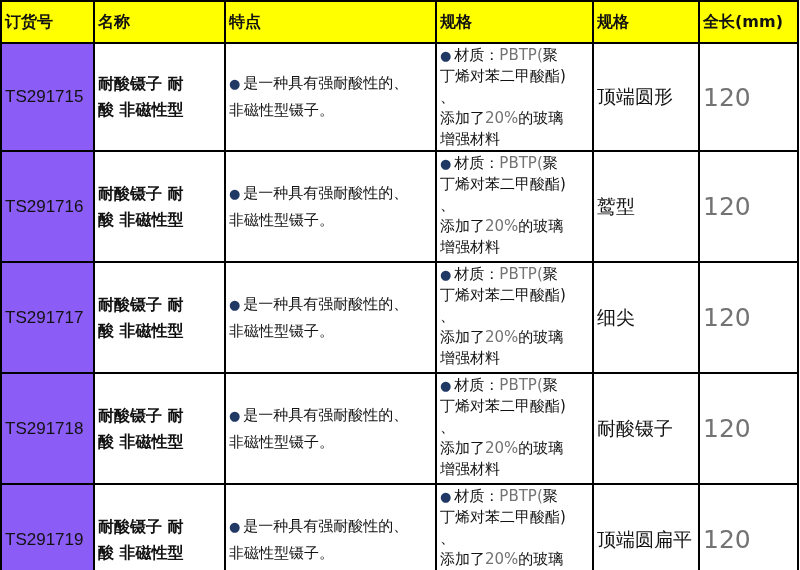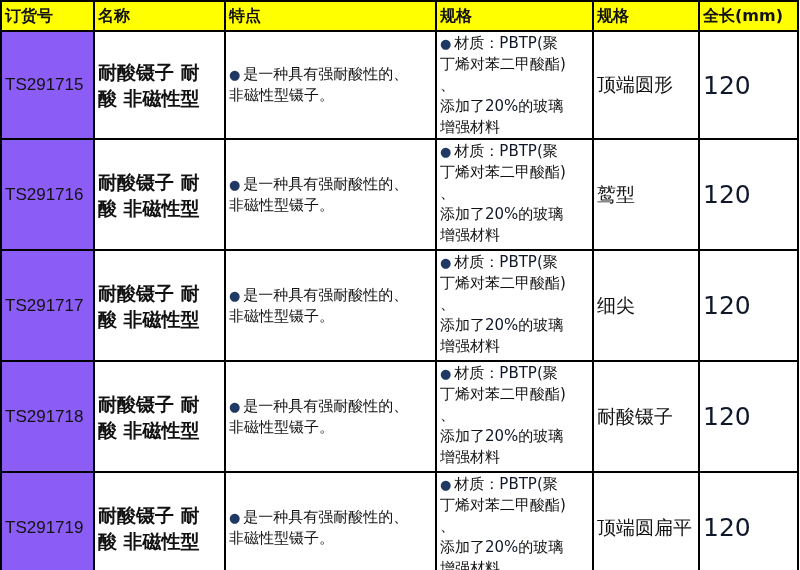--- a/index.html
+++ b/index.html
@@ -12,48 +12,48 @@
     border-collapse:collapse;table-layout:fixed;
     width:797px;margin:0;
   }
   th,td{
     border:2px solid #000;
     padding:0 3px;
     overflow:hidden;
     vertical-align:middle;
     text-align:left;
   }
-  tr.hdr{height:30px;}
+  tr.hdr{height:42px;}
   tr.r1{height:104px;}
   tr.r2,tr.r3,tr.r4{height:111px;}
   tr.r5{height:111px;}
   th{
     background:#FFFF00;
     font-size:16px;font-weight:bold;
     white-space:nowrap;
     padding:1px 3px;
   }
   td.c-id{
     background:#8b5cf6;
     font-family:Liberation Sans, sans-serif;
     font-size:17px;
     letter-spacing:0px;
     margin-left:11px;
   }
   td.c-name{
-    font-weight:bold;font-size:19px;line-height:26px;
+    font-weight:bold;font-size:16px;line-height:26px;
   }
-  td.c-feat{font-size:15px;line-height:21px;}
+  td.c-feat{font-size:15px;line-height:27px;}
   td.c-mat{
     font-size:15px;line-height:21px;
     vertical-align:top;padding-top:1px;
   }
   td.c-spec{font-size:19px;border-radius:17px;}
   td.c-len{font-size:25px;}
-  .accent{color:#0f172a;}
+  .accent{color:#737373;}
   .bullet{color:#203864;margin-right:3px;font-size:13px;}
   .line{display:block;}
 </style>
 </head>
 <body>
 
 <table>
   <colgroup>
     <col style="width:93px">
     <col style="width:131px">

